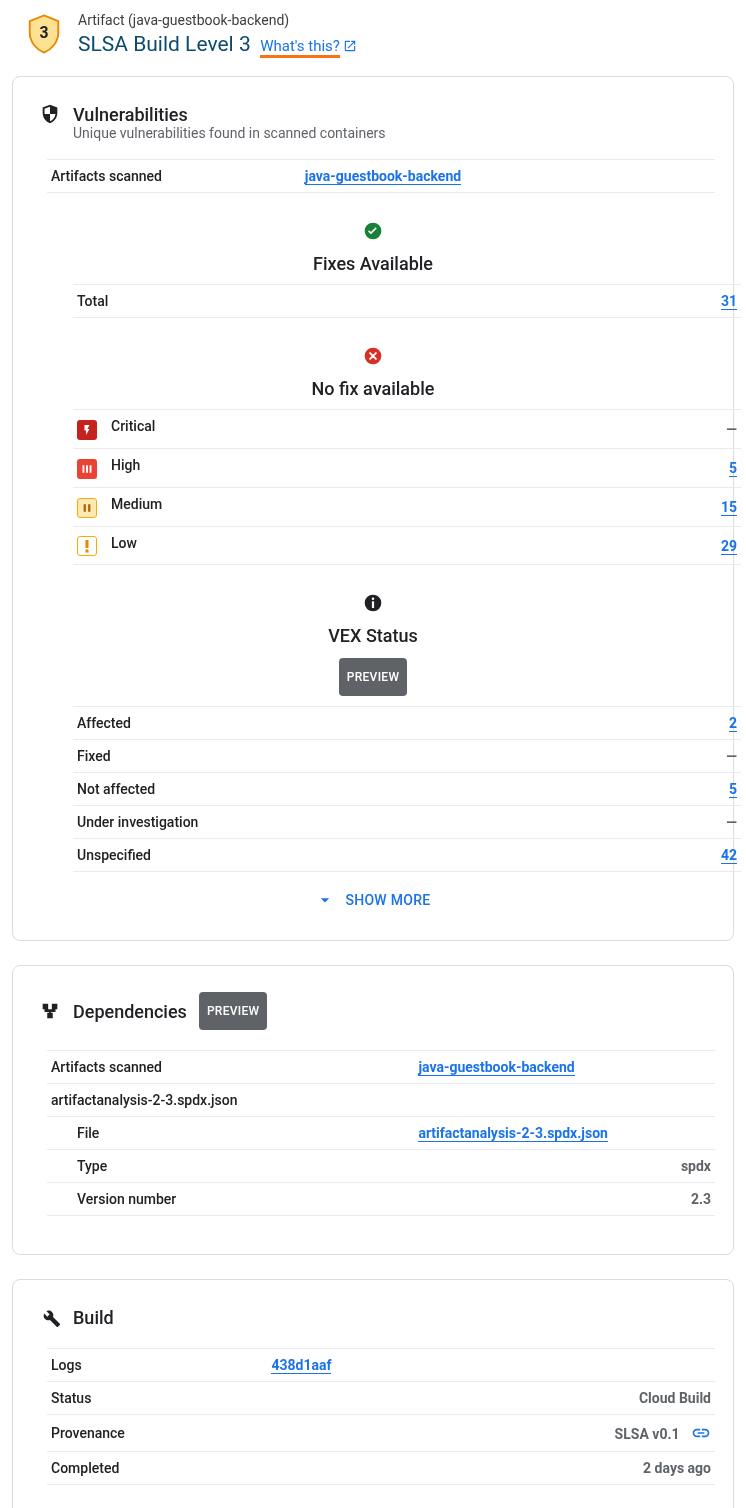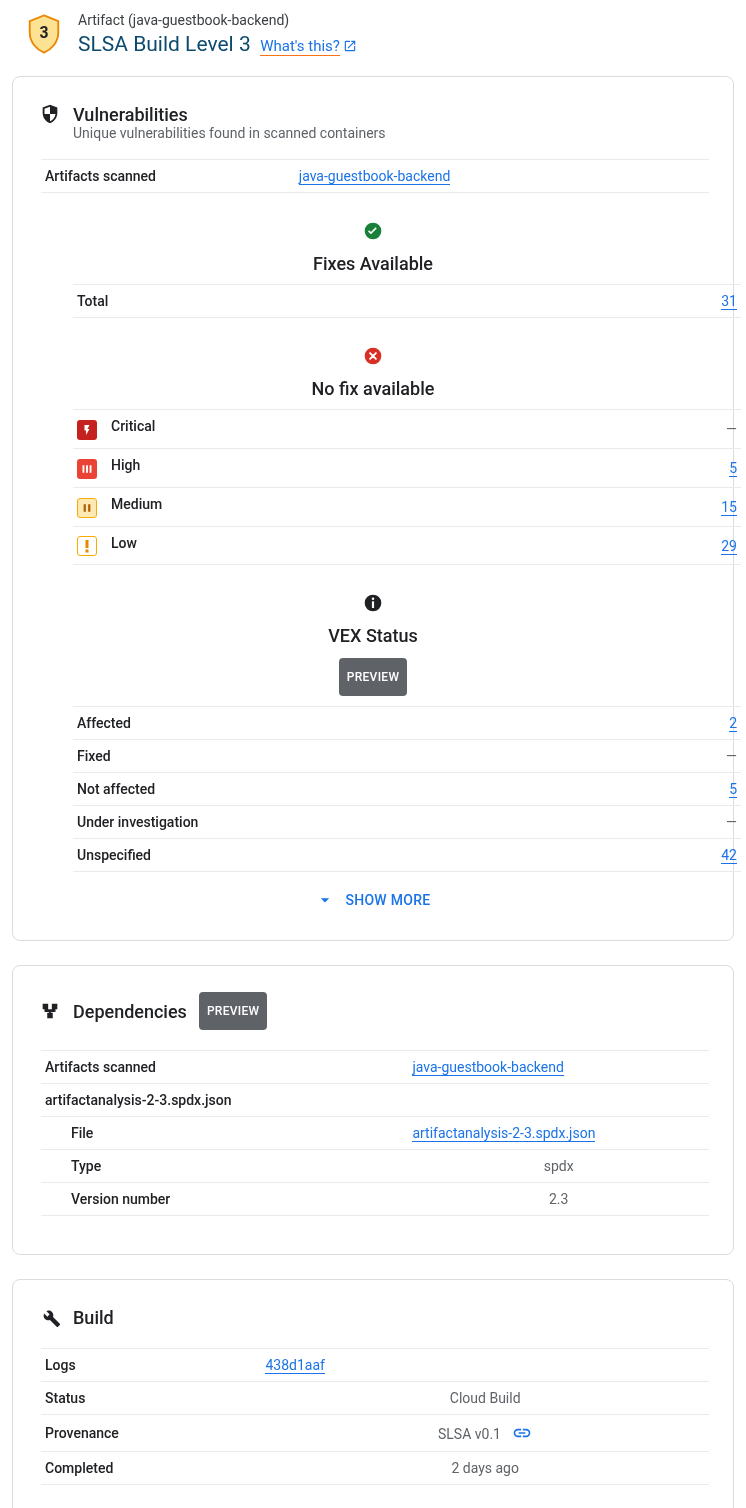--- a/index.html
+++ b/index.html
@@ -31,21 +31,21 @@
 }
 .header-text .slsa-title {
   font-size: 21px;
   color: #0c4a6e;
   display: inline;
 }
 .header-text .whats-this {
   color: #1a73e8;
   text-decoration: none;
   font-size: 15px;
-  border-bottom: 1px solid #f97316;
+  border-bottom: 3px solid #f97316;
   margin-left: 6px;
 }
 .ext-icon {
   color: #1a73e8;
   width: 14px;
   height: 14px;
   display: inline-block;
   vertical-align: -2px;
 }
 .card {
@@ -79,32 +79,33 @@
   font-weight: 500;
   padding: 12px 8px;
   border-radius: 4px;
   letter-spacing: 0.3px;
 }
 table {
   width: 100%;
   border-collapse: collapse;
   margin-left: 0;
 }
-.tbl-outer { margin-left: 2px; margin-bottom: 8px;}
+.tbl-outer { margin-left: 8px; margin-bottom: 8px;}
 .tbl-inner { margin-left: 34px; margin-bottom: 8px;}
 tr { border-bottom: 1px solid #e8eaed; }
 tr:first-child { border-top: 1px solid #e8eaed; }
 td {
   padding: 8px 4px;
   font-size: 14px;
   vertical-align: middle;
+  font-weight: bold;
 }
 td.label { font-weight: 500; color: #202124; }
 td.val { text-align: right; color: #5f6368; }
-td.val-left { text-align: center; color: #5f6368; }
+td.val-left { text-align: right; color: #5f6368; }
 .link {
   color: #1a73e8;
   text-decoration: none;
   border-bottom: 1px solid #1a73e8;
   cursor: pointer;
 }
 .subsection {
   display: flex;
   align-items: center;
   gap: 12px;

